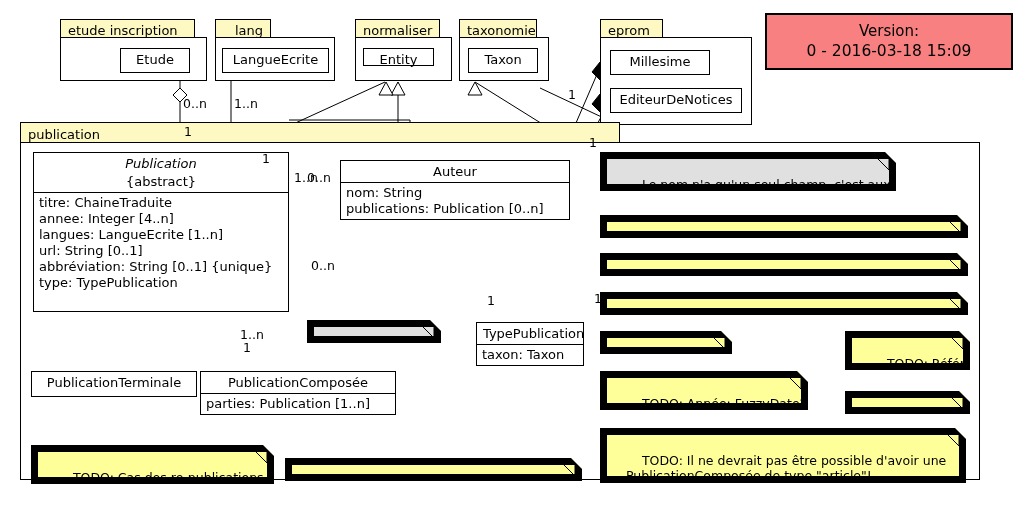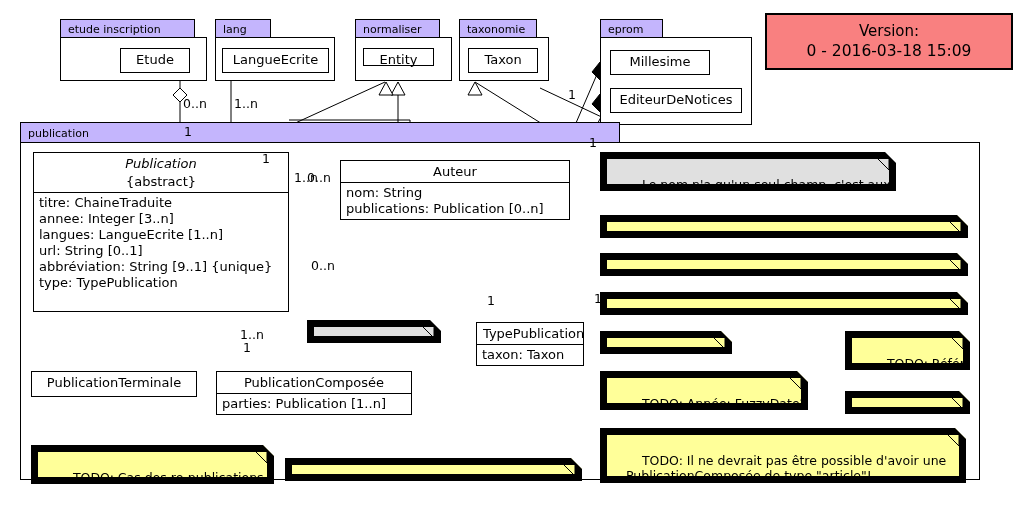--- a/index.html
+++ b/index.html
@@ -1,20 +1,20 @@
 <!DOCTYPE html>
 <html><head>
 <meta charset="utf-8">
 <style>
   html,body{margin:0;padding:0;background:#ffffff;}
   body{width:1020px;height:520px;overflow:hidden;
        font-family:"DejaVu Sans","Liberation Sans",sans-serif;}
   #stage{position:relative;width:1020px;height:520px;}
-  .pkg-tab{position:absolute;box-sizing:border-box;border:1px solid #000;background:#c4b5fd;
-           font-size:11px;line-height:1;padding:4px 7px 0 7px;white-space:nowrap;}
+  .pkg-tab{position:absolute;box-sizing:border-box;border:1px solid #000;background:#fef9c3;
+           font-size:13px;line-height:1;padding:4px 7px 0 7px;white-space:nowrap;}
   .pkg-body{position:absolute;box-sizing:border-box;border:1px solid #000;background:#fff;}
 
   .cls{position:absolute;box-sizing:border-box;border:1px solid #000;background:#fff;}
   .cls-name{text-align:center;font-size:13px;line-height:15px;padding:3px 6px;white-space:nowrap;}
   .cls-name.italic{font-style:italic;}
   .cls-sep{border-top:1px solid #000;}
   .cls-attrs{font-size:13px;line-height:16px;padding:2px 5px;white-space:nowrap;}
   .cls-attrs div{white-space:nowrap;}
 
   
@@ -102,21 +102,21 @@
 
     <polygon points="148,312 141,326 155,326" fill="#fff" stroke="#000" stroke-width="1"></polygon>
   </svg>
 
   <div class="pkg-tab" style="left:60px;top:19px;width:135px;height:19px;">etude inscription</div>
   <div class="pkg-body" style="left:60px;top:37px;width:147px;height:44px;"></div>
   <div class="cls" style="left:120px;top:48px;width:70px;height:25px;">
     <div class="cls-name">Etude</div>
   </div>
 
-  <div class="pkg-tab" style="left:215px;top:19px;width:56px;height:19px;">lang</div>
+  <div class="pkg-tab" style="left:215px;top:19px;width:56px;height:19px;text-align:right;">lang</div>
   <div class="pkg-body" style="left:215px;top:37px;width:120px;height:44px;"></div>
   <div class="cls" style="left:222px;top:48px;width:107px;height:25px;">
     <div class="cls-name">LangueEcrite</div>
   </div>
 
   <div class="pkg-tab" style="left:355px;top:19px;width:85px;height:19px;">normaliser</div>
   <div class="pkg-body" style="left:355px;top:37px;width:97px;height:44px;"></div>
   <div class="cls" style="left:363px;top:48px;width:71px;height:18px;">
     <div class="cls-name">Entity</div>
   </div>
@@ -142,24 +142,24 @@
   </div>
 
   <div class="pkg-tab" style="left:20px;top:122px;width:600px;height:21px;padding-top:5px;">publication</div>
   <div class="pkg-body" style="left:20px;top:142px;width:960px;height:338px;"></div>
 
   <div class="cls" style="left:33px;top:152px;width:256px;height:160px;">
     <div class="cls-name italic">Publication</div>
     <div class="cls-name" style="padding-top:0;">{abstract}</div>
     <div class="cls-attrs cls-sep">
       <div>titre: ChaineTraduite</div>
-      <div>annee: Integer [3..n]</div>
+      <div>annee: Integer [4..n]</div>
       <div>langues: LangueEcrite [1..n]</div>
       <div>url: String [0..1]</div>
-      <div>abbréviation: String [9..1] {unique}</div>
+      <div>abbréviation: String [0..1] {unique}</div>
       <div>type: TypePublication</div>
     </div>
   </div>
 
   <div class="cls" style="left:340px;top:160px;width:230px;height:60px;">
     <div class="cls-name">Auteur</div>
     <div class="cls-attrs cls-sep">
       <div>nom: String</div>
       <div>publications: Publication [0..n]</div>
     </div>
@@ -169,21 +169,21 @@
     <div class="cls-name" style="text-align:left;">TypePublication</div>
     <div class="cls-attrs cls-sep">
       <div>taxon: Taxon</div>
     </div>
   </div>
 
   <div class="cls" style="left:31px;top:371px;width:166px;height:26px;">
     <div class="cls-name">PublicationTerminale</div>
   </div>
 
-  <div class="cls" style="left:200px;top:371px;width:196px;height:44px;margin-left:16px;">
+  <div class="cls" style="left:200px;top:371px;width:196px;height:44px;">
     <div class="cls-name">PublicationComposée</div>
     <div class="cls-attrs cls-sep">
       <div>parties: Publication [1..n]</div>
     </div>
   </div>
 
   <div class="mult" style="left:183px;top:97px;">0..n</div>
   <div class="mult" style="left:234px;top:97px;">1..n</div>
   <div class="mult" style="left:184px;top:125px;">1</div>
   <div class="mult" style="left:262px;top:152px;">1</div>

